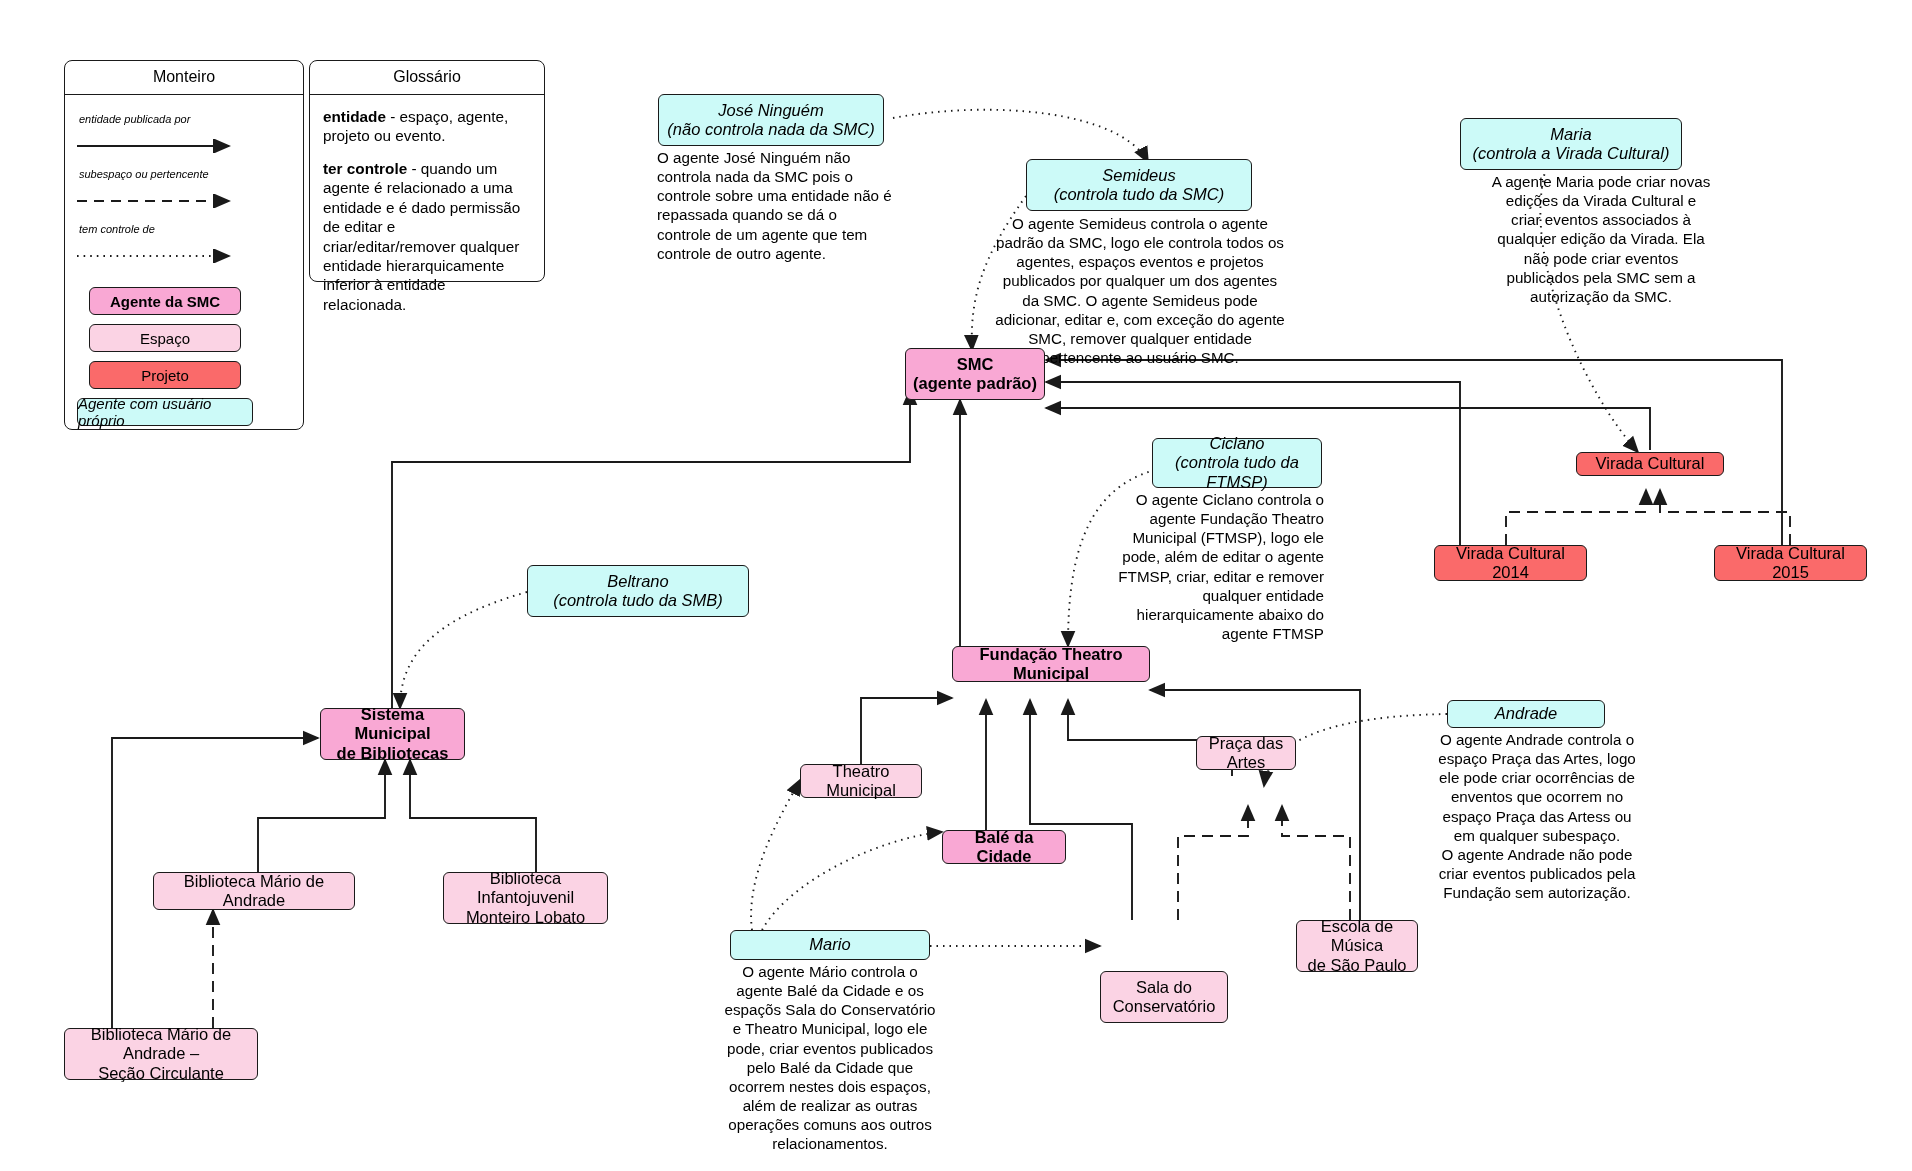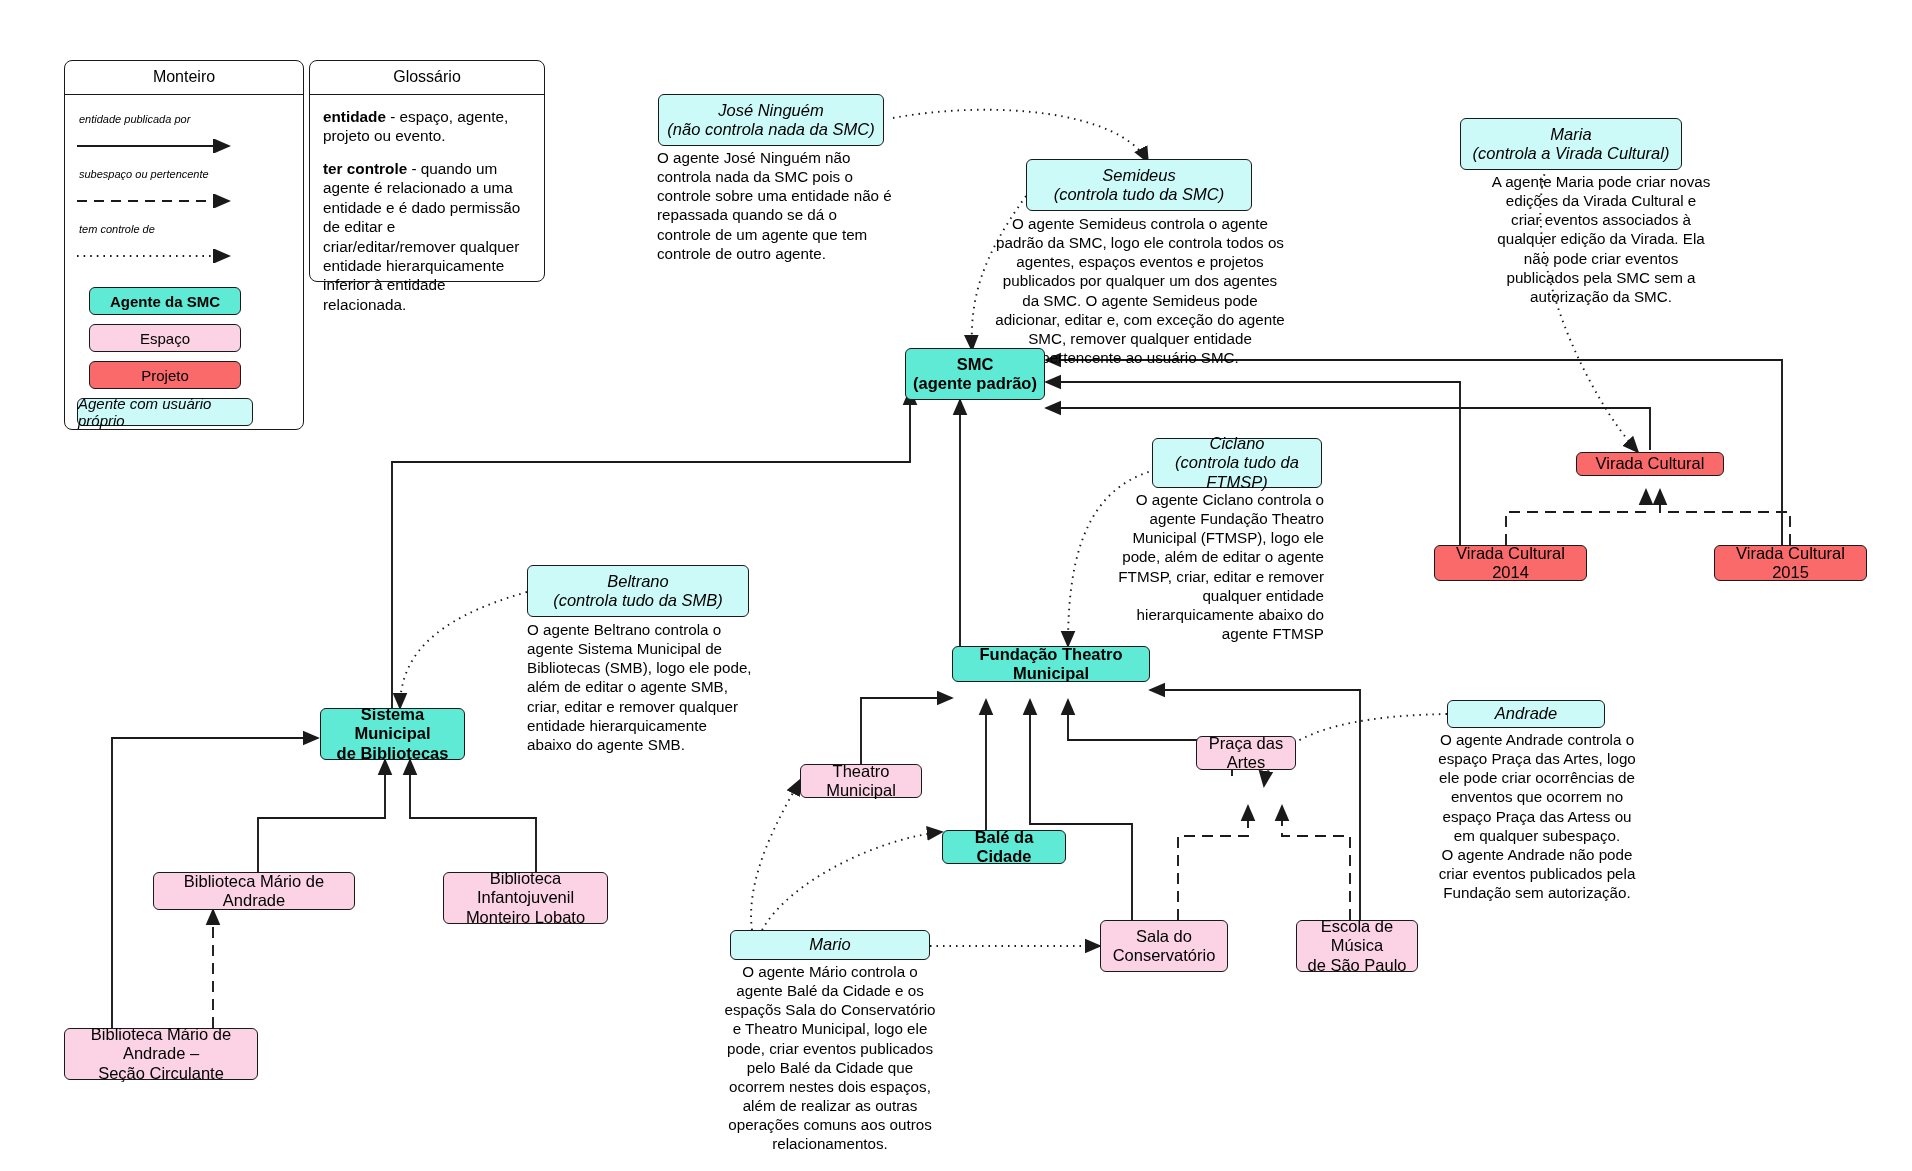--- a/index.html
+++ b/index.html
@@ -30,21 +30,21 @@
     box-sizing: border-box;
     border: 1.6px solid #1a1a1a;
     border-radius: 6px;
     display: flex;
     align-items: center;
     justify-content: center;
     text-align: center;
     line-height: 1.18;
     padding: 2px 6px;
   }
-  .agent   { background: #5eead4; font-weight: bold; font-size: 16.5px; }
+  .agent   { background: #f9a8d4; font-weight: bold; font-size: 16.5px; }
   .espaco  { background: #fbd3e4; font-weight: normal; font-size: 16.5px; }
   .projeto { background: #fa6a6a; font-weight: normal; font-size: 16.5px; }
   .user    { background: #ccfaf8; font-style: italic; font-size: 16.5px; }
 
   .note {
     position: absolute;
     font-size: 15.2px;
     line-height: 1.26;
     white-space: pre-line;
     color: #000;
@@ -226,41 +226,40 @@
   <div class="node user" style="left:1152px; top:438px; width:170px; height:50px; white-space:pre-line;">Ciclano
 (controla tudo da FTMSP)</div>
   <div class="note r" style="left:1096px; top:490px; width:228px;">O agente Ciclano controla o agente Fundação Theatro Municipal (FTMSP), logo ele pode, além de editar o agente FTMSP, criar, editar e remover qualquer entidade hierarquicamente abaixo do agente FTMSP</div>
 
   <div class="node projeto" style="left:1576px; top:452px; width:148px; height:24px;">Virada Cultural</div>
   <div class="node projeto" style="left:1434px; top:545px; width:153px; height:36px;">Virada Cultural 2014</div>
   <div class="node projeto" style="left:1714px; top:545px; width:153px; height:36px;">Virada Cultural 2015</div>
 
   <div class="node user" style="left:527px; top:565px; width:222px; height:52px; white-space:pre-line;">Beltrano
 (controla tudo da SMB)</div>
-  <div class="note l" style="left:527px; top:620px; width:228px;">O agente Beltrano controla o agente Sistema Municipal de Bibliotecas (SMB), logo ele pode, além de editar o agente SMB, criar, editar e remover qualquer entidade hierarquicamente abaixo do agente SMB.</div>
 
   <div class="node agent" style="left:320px; top:708px; width:145px; height:52px; white-space:pre-line;">Sistema Municipal
 de Bibliotecas</div>
 
   <div class="node espaco" style="left:153px; top:872px; width:202px; height:38px;">Biblioteca Mário de Andrade</div>
   <div class="node espaco" style="left:443px; top:872px; width:165px; height:52px; white-space:pre-line;">Biblioteca Infantojuvenil
 Monteiro Lobato</div>
   <div class="node espaco" style="left:64px; top:1028px; width:194px; height:52px; white-space:pre-line;">Biblioteca Mário de Andrade –
 Seção Circulante</div>
 
   <div class="node agent" style="left:952px; top:646px; width:198px; height:36px;">Fundação Theatro Municipal</div>
 
   <div class="node user" style="left:1447px; top:700px; width:158px; height:28px;">Andrade</div>
   <div class="note c" style="left:1435px; top:730px; width:204px;">O agente Andrade controla o espaço Praça das Artes, logo ele pode criar ocorrências de enventos que ocorrem no espaço Praça das Artess ou em qualquer subespaço.
 O agente Andrade não pode criar eventos publicados pela Fundação sem autorização.</div>
 
   <div class="node espaco" style="left:800px; top:764px; width:122px; height:34px;">Theatro Municipal</div>
   <div class="node agent" style="left:942px; top:830px; width:124px; height:34px;">Balé da Cidade</div>
   <div class="node espaco" style="left:1196px; top:736px; width:100px; height:34px;">Praça das Artes</div>
-  <div class="node espaco" style="left:1100px; top:920px; width:128px; height:52px; white-space:pre-line;">Sala do
+  <div class="node espaco" style="left:1100px; top:971px; width:128px; height:52px; white-space:pre-line;">Sala do
 Conservatório</div>
   <div class="node espaco" style="left:1296px; top:920px; width:122px; height:52px; white-space:pre-line;">Escola de Música
 de São Paulo</div>
 
   <div class="node user" style="left:730px; top:930px; width:200px; height:30px;">Mario</div>
   <div class="note c" style="left:724px; top:962px; width:212px;">O agente Mário controla o agente Balé da Cidade e os espaçõs Sala do Conservatório e Theatro Municipal, logo ele pode, criar eventos publicados pelo Balé da Cidade que ocorrem nestes dois espaços, além de realizar as outras operações comuns aos outros relacionamentos.</div>
 
 </div>
 
 </body></html>

